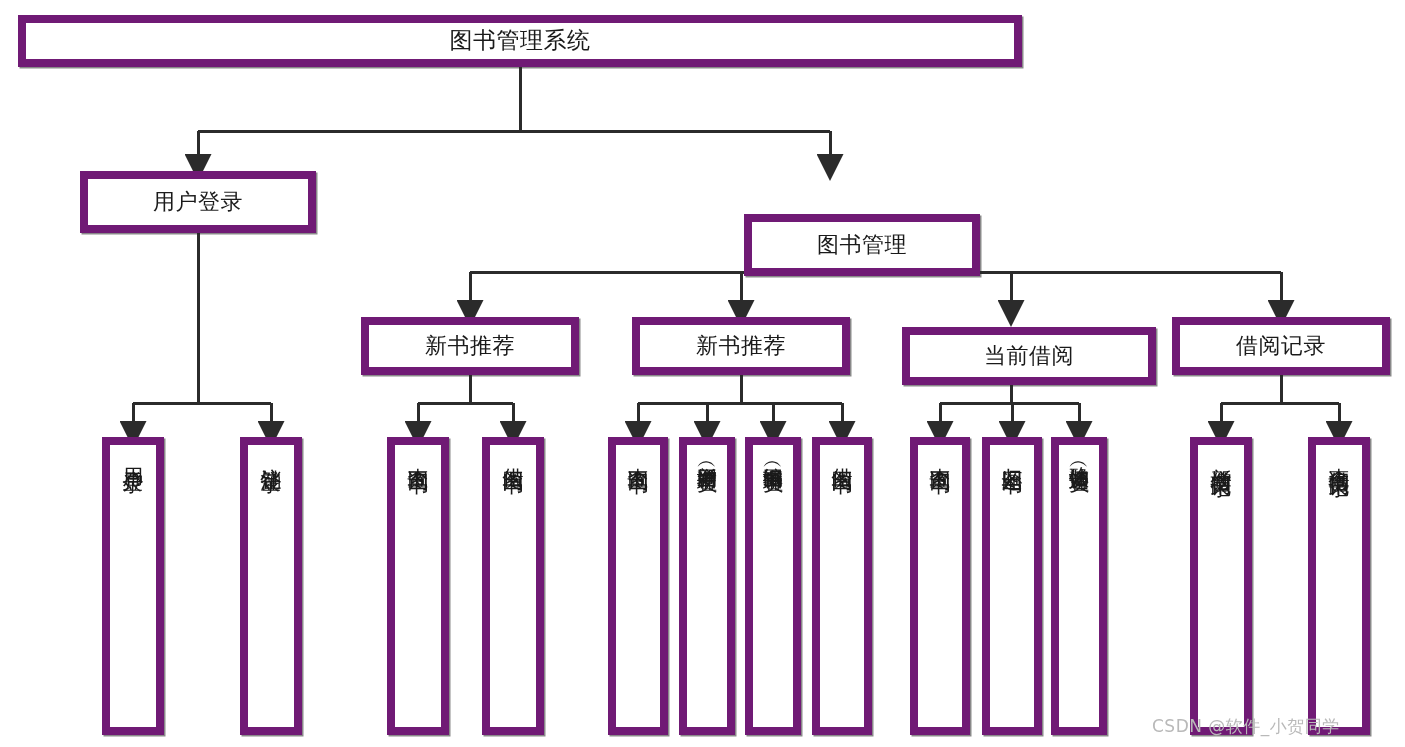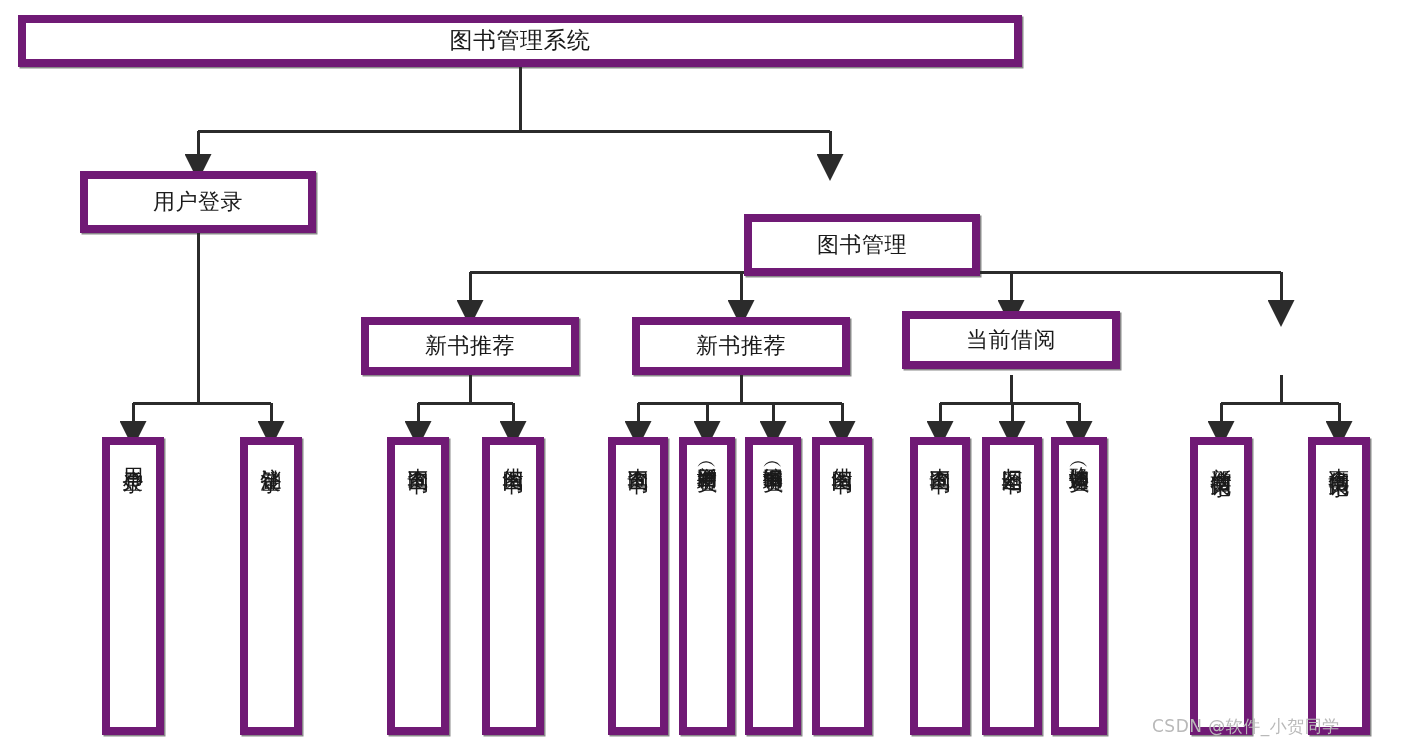--- a/index.html
+++ b/index.html
@@ -142,22 +142,25 @@
   <div class="node horiz" style="left: 744px; top: 171px; width: 236px; height: 62px; margin-top: 43px;">
     <span class="label">图书管理</span>
   </div>
 
   <div class="node horiz" style="left: 361px; top: 317px; width: 218px; height: 58px;">
     <span class="label">新书推荐</span>
   </div>
   <div class="node horiz" style="left: 632px; top: 317px; width: 218px; height: 58px;">
     <span class="label">新书推荐</span>
   </div>
-  <div class="node horiz" style="left: 902px; top: 311px; width: 218px; height: 58px;">
+  <div class="node horiz" style="left: 902px; top: 327px; width: 254px; height: 58px;">
     <span class="label">当前借阅</span>
+  </div>
+  <div class="node horiz" style="left: 1172px; top: 317px; width: 218px; height: 58px;">
+    <span class="label">借阅记录</span>
   </div>
 
   <div class="node vert" style="left: 102px; top: 437px; width: 62px; height: 298px;">
     <span class="label">用户登录</span>
   </div>
   <div class="node vert" style="left: 240px; top: 437px; width: 62px; height: 298px;">
     <span class="label">注销登录</span>
   </div>
   <div class="node vert" style="left: 387px; top: 437px; width: 62px; height: 298px;">
     <span class="label">查询图书</span>

